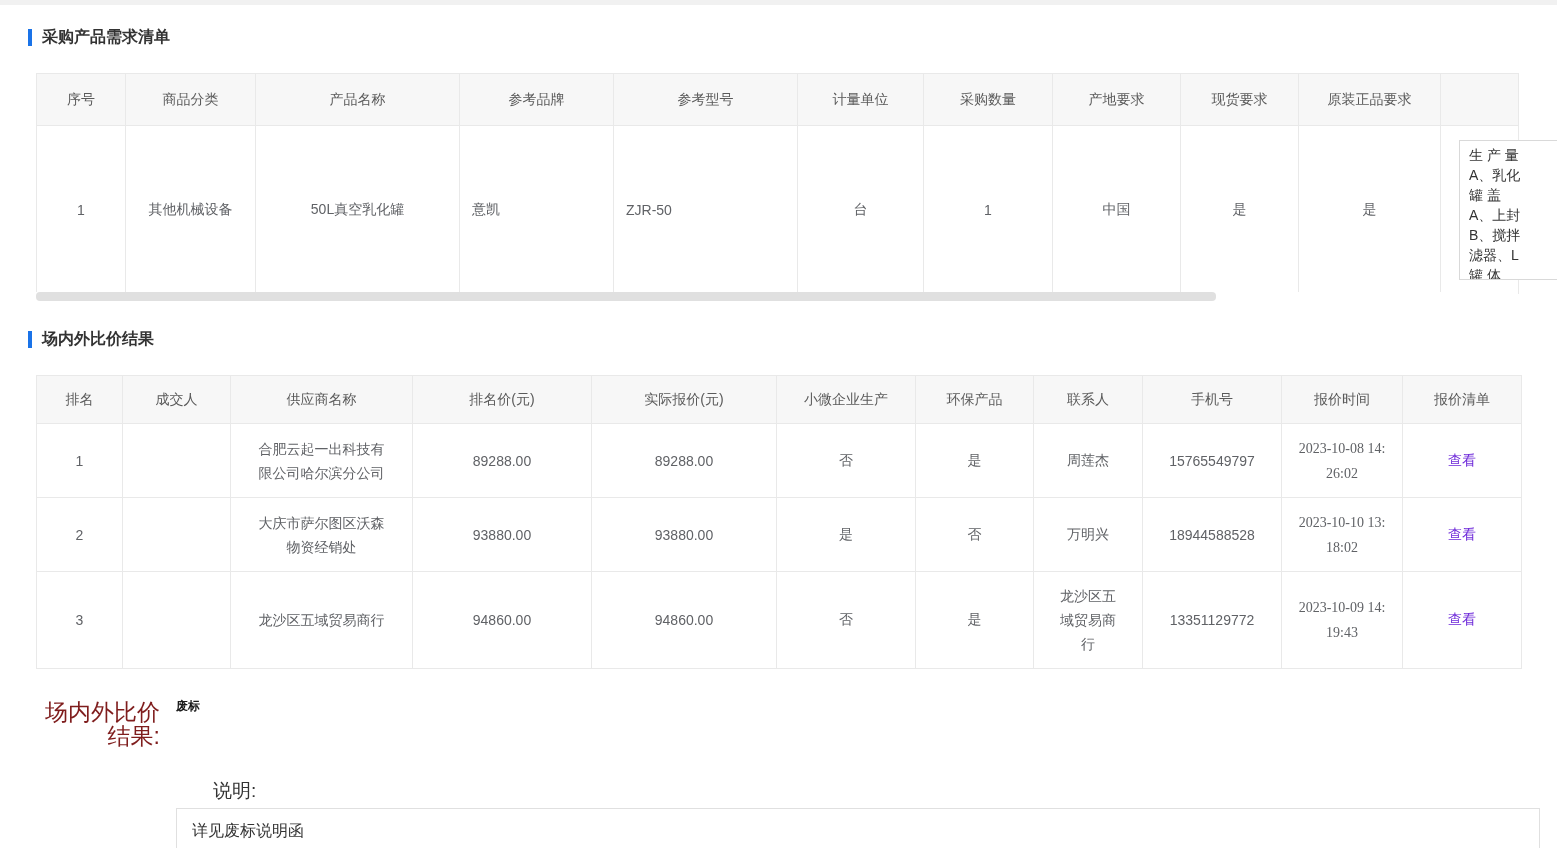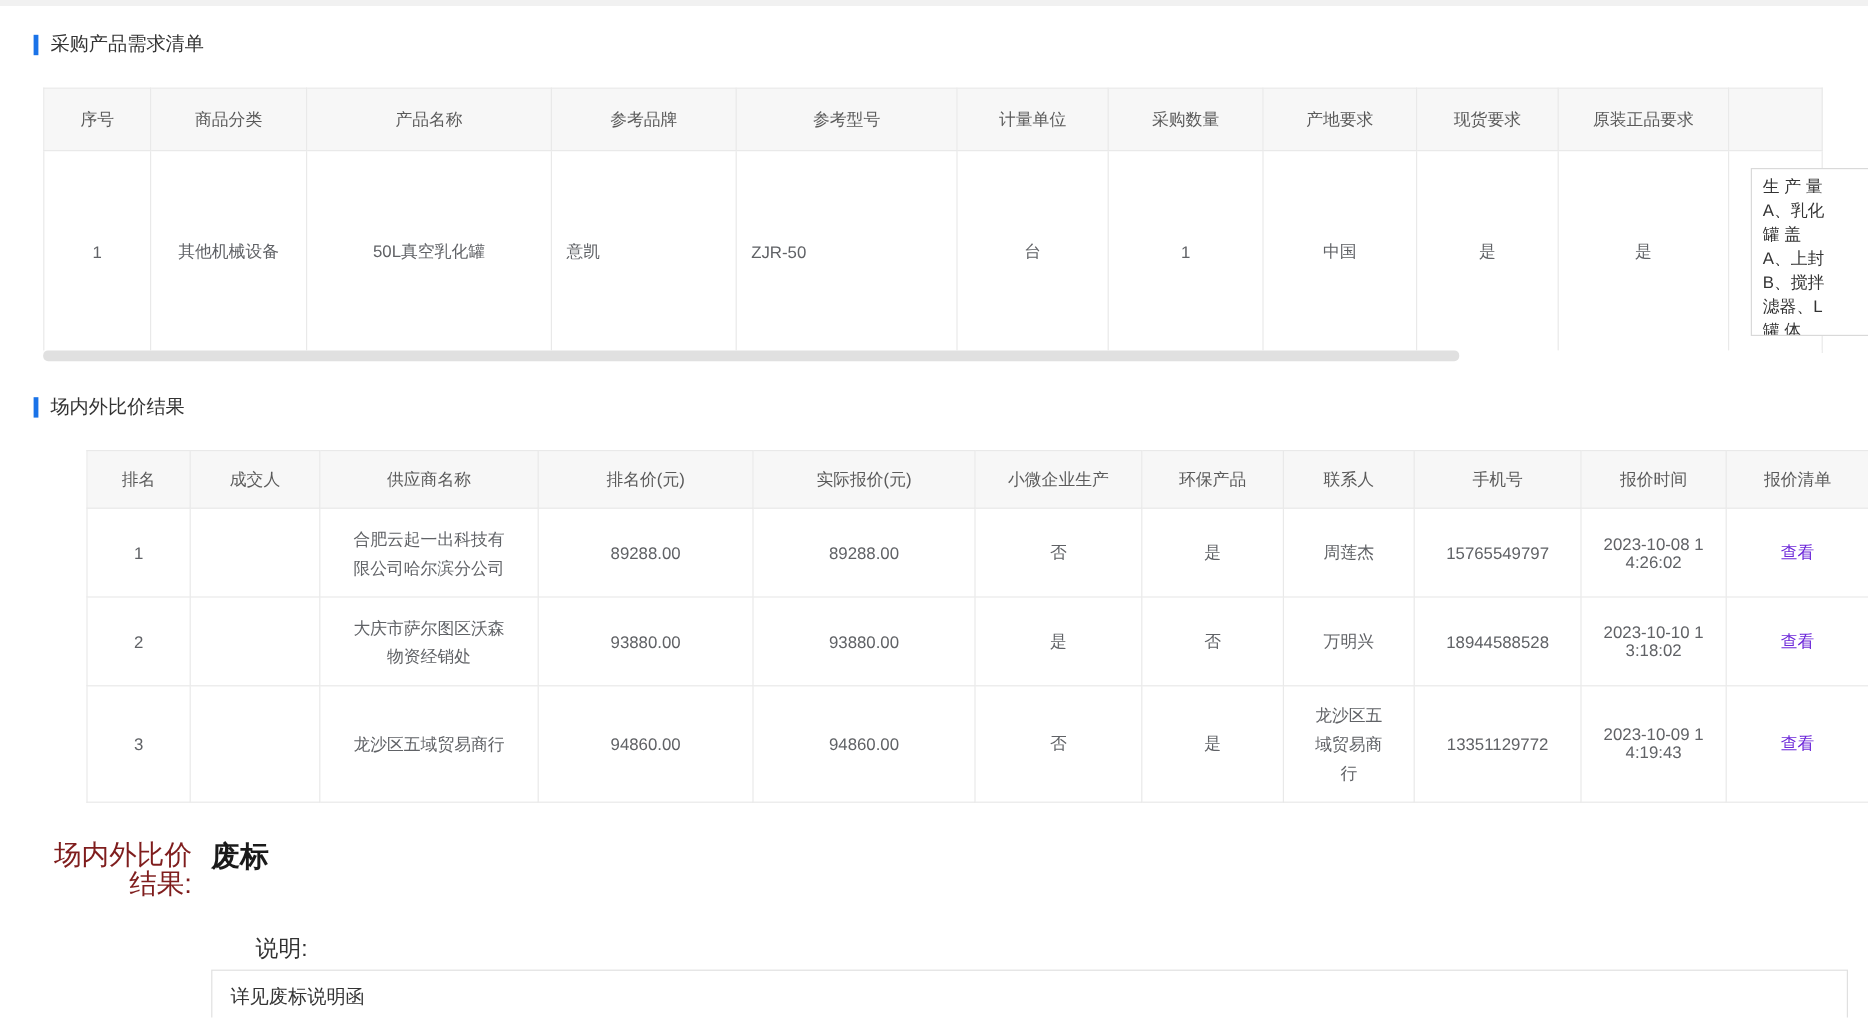--- a/index.html
+++ b/index.html
@@ -4,21 +4,21 @@
 <style>
   html,body{margin:0;padding:0;}
   body{
     width:1557px;height:848px;overflow:hidden;background:#ffffff;
     font-family:"Liberation Sans","DejaVu Sans",sans-serif;
     color:#606266;position:relative;
   }
   .top-strip{position:absolute;left:0;top:0;width:1557px;height:5px;background:#f1f1f1;}
   .section-title{
     position:absolute;left:28px;display:flex;align-items:center;
-    font-size:16px;font-weight:400;color:#333333;
+    font-size:16px;font-weight:700;color:#333333;
   }
   .section-title .bar{width:4px;height:17px;margin-right:10px;display:inline-block;}
   #title1{top:27px;}
   #title2{top:329px;}
 
   table{border-collapse:collapse;table-layout:fixed;background:#fff;}
   th,td{
     border:1px solid #e9e9e9;font-weight:400;font-size:14px;color:#606266;
     text-align:center;vertical-align:middle;padding:4px 8px;box-sizing:border-box;
     word-break:break-all;
@@ -38,38 +38,38 @@
     padding:4px 9px;overflow:hidden;font-size:14px;line-height:20px;color:#333;
     white-space:pre-line;text-align:left;z-index:3;
   }
 
   
   .hscroll-track{position:absolute;left:36px;top:292px;width:1482px;height:9px;background:#ffffff;}
   .hscroll-thumb{position:absolute;left:0;top:0;width:1180px;height:9px;background:#e0e0e0;border-radius:4px;}
 
   
   #compare-table-wrap{position:absolute;left:36px;top:375px;width:1485px;}
-  #compare-table{width:1485px;margin-left:36px;}
+  #compare-table{width:1485px;}
   #compare-table thead tr{height:48px;}
   #compare-table tbody tr.r1{height:74px;}
   #compare-table tbody tr.r2{height:74px;}
   #compare-table tbody tr.r3{height:97px;}
   .cell-narrow{max-width:138px;margin:0 auto;line-height:24px;}
   .cell-contact{max-width:64px;margin:0 auto;line-height:24px;}
-  .cell-time{max-width:88px;margin:0 auto;line-height:15px;}
+  .cell-time{max-width:88px;margin:0 auto;line-height:25px;font-family:Liberation Serif, serif;}
   a.view-link{color:#6d28d9;text-decoration:none;cursor:pointer;}
 
   
   .form-area{position:absolute;left:0;top:668px;width:1557px;height:180px;}
   .result-label{
     position:absolute;left:36px;top:32px;width:124px;text-align:right;
     font-size:23px;color:#7f1d1d;line-height:24px;
   }
   .result-value{
-    position:absolute;left:176px;top:30px;font-size:24px;font-weight:700;color:#1a1a1a;
+    position:absolute;left:176px;top:30px;font-size:12px;font-weight:700;color:#1a1a1a;
   }
   .note-label{position:absolute;left:213px;top:110px;font-size:19px;color:#333;}
   .note-box{
     position:absolute;left:176px;top:140px;width:1364px;height:90px;
     border:1px solid #e0e0e0;box-sizing:border-box;background:#fff;
     padding:12px 15px;font-size:16px;color:#333;
   }
 </style>
 </head>
 <body>

